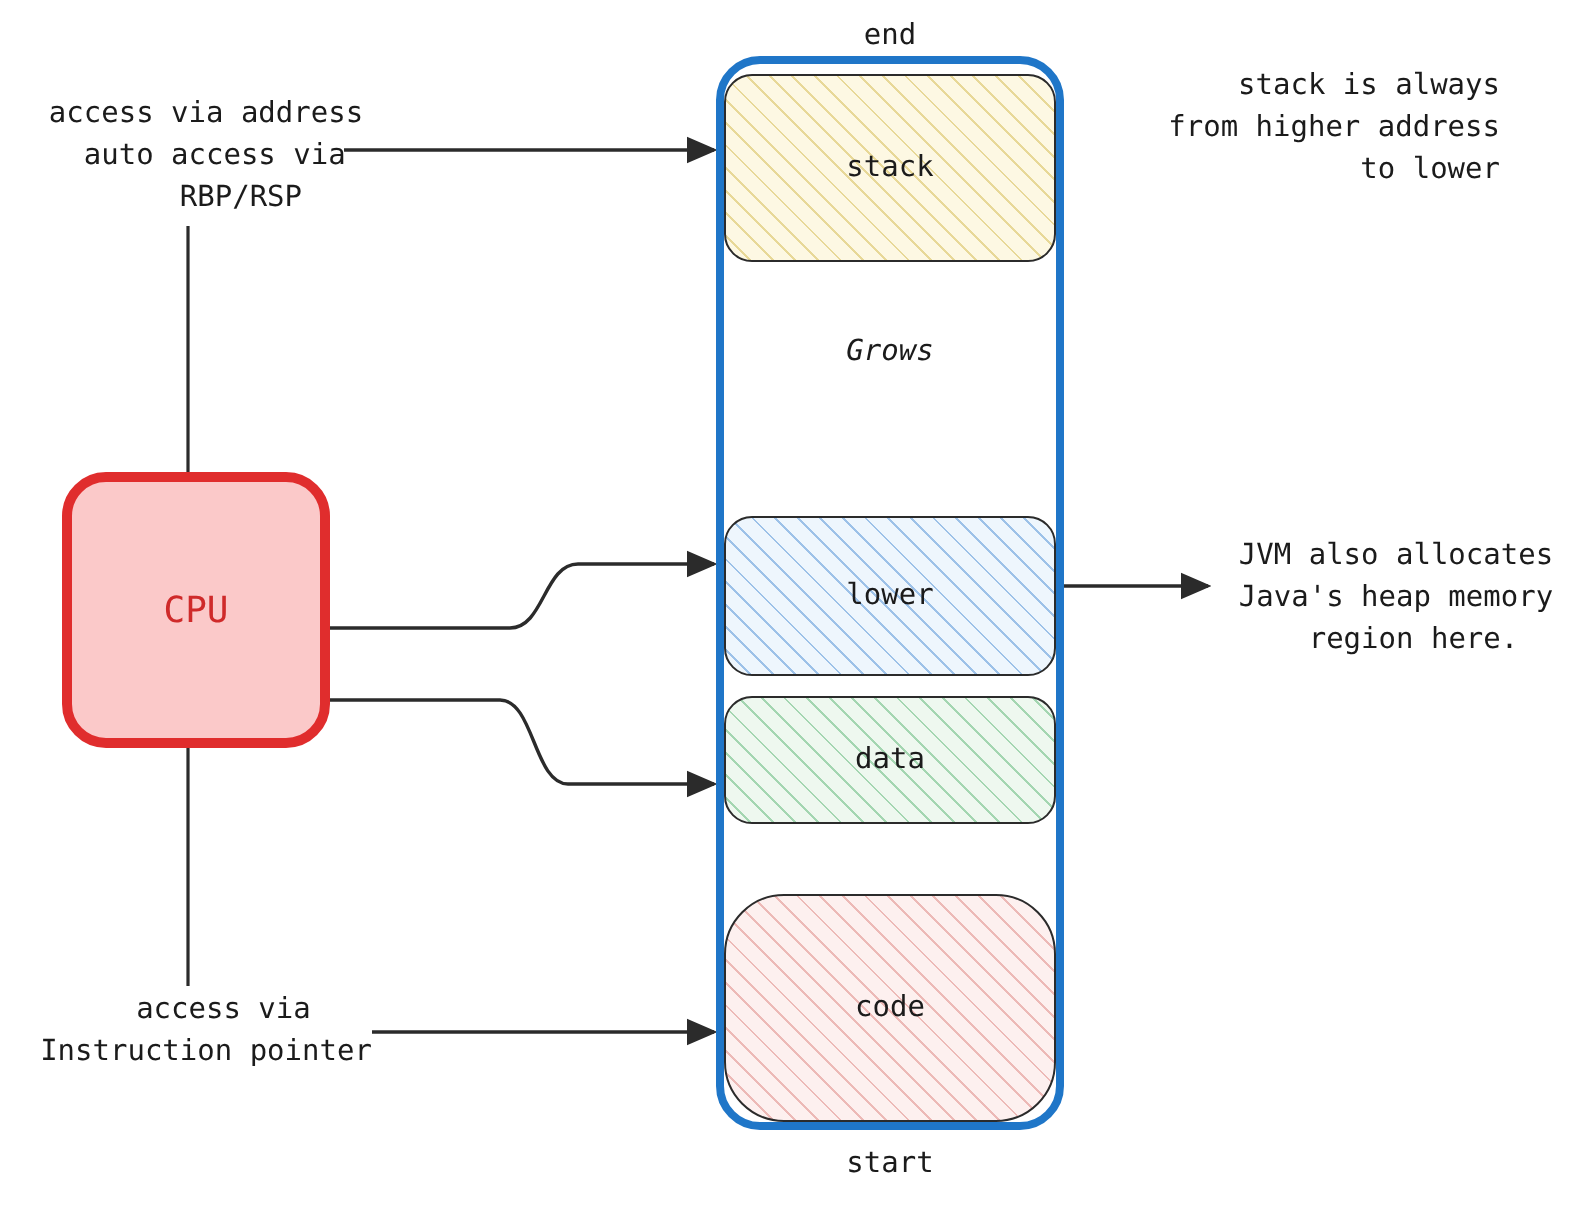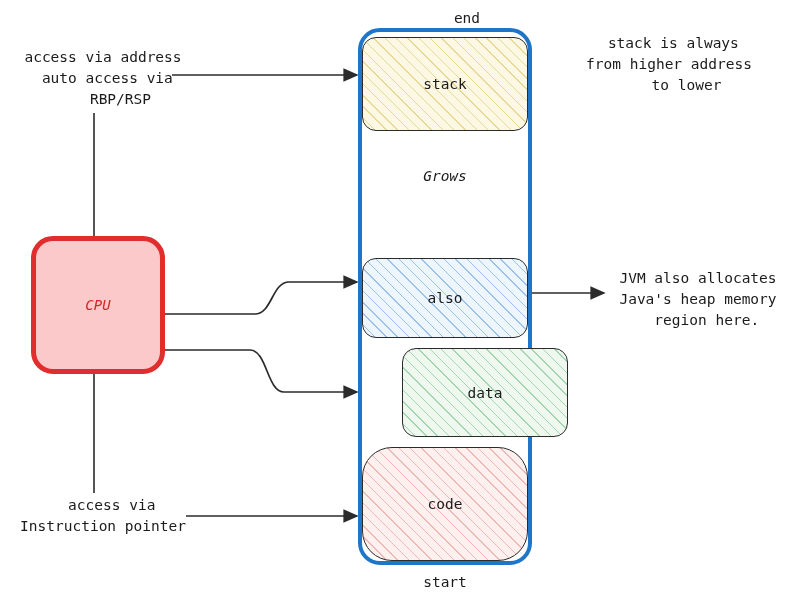--- a/index.html
+++ b/index.html
@@ -65,26 +65,25 @@
         rgba(0,0,0,0) 1px, rgba(0,0,0,0) 8px);
   }
   #seg-heap {
     left: 362px; top: 258px; width: 166px; height: 80px;
     background-color: #eef6fd;
     background-image: repeating-linear-gradient(45deg,
         rgba(90,150,215,0.55) 0px, rgba(90,150,215,0.55) 1px,
         rgba(0,0,0,0) 1px, rgba(0,0,0,0) 8px);
   }
   #seg-data {
-    left: 362px; top: 348px; width: 166px; height: 89px;
+    left: 362px; top: 348px; width: 166px; height: 64px;
     background-color: #eef8ef;
     background-image: repeating-linear-gradient(45deg,
         rgba(90,180,115,0.5) 0px, rgba(90,180,115,0.5) 1px,
         rgba(0,0,0,0) 1px, rgba(0,0,0,0) 8px);
-    margin-left: 40px;
   }
   #seg-code {
     left: 362px; top: 447px; width: 166px; height: 114px;
     background-color: #fdf0ef;
     background-image: repeating-linear-gradient(45deg,
         rgba(214,110,105,0.42) 0px, rgba(214,110,105,0.42) 1px,
         rgba(0,0,0,0) 1px, rgba(0,0,0,0) 8px);
     border-radius: 30px;
   }
 
@@ -96,33 +95,32 @@
     box-sizing: border-box;
     border: 5px solid #e02d2d;
     border-radius: 22px;
     background: #fbc9c9;
     display: flex;
     align-items: center;
     justify-content: center;
   }
   #cpu-label {
     font-family: "DejaVu Sans Mono", "Liberation Mono", monospace;
-    font-size: 14px;
-    font-style: italic;
+    font-size: 18px;
     color: #cf2a2a;
   }
 
   
-  #label-end   { left: 420px; top: 8px;  width: 94px; }
+  #label-end   { left: 398px; top: 8px;  width: 94px; }
   #label-start { left: 398px; top: 572px; width: 94px; }
   #label-grows { left: 398px; top: 166px; width: 94px; font-style: italic; }
 
   #note-left-top    { left: 8px;   top: 47px;  width: 190px; }
   #note-left-bottom { left: 8px;   top: 495px; width: 190px; }
-  #note-right-top   { left: 556px; top: 33px;  width: 226px; }
+  #note-right-top   { left: 524px; top: 33px;  width: 226px; text-align: right; }
   #note-right-mid   { left: 608px; top: 268px; width: 180px; text-align: center;}
 </style>
 </head>
 <body>
 
 <svg id="canvas" viewBox="0 0 788 603" xmlns="http://www.w3.org/2000/svg">
   <defs>
     <marker id="ah" markerWidth="9" markerHeight="9" refX="8" refY="4.5" orient="auto" markerUnits="strokeWidth">
       <path d="M0,0.6 L9,4.5 L0,8.4 z" fill="#2b2b2b"></path>
     </marker>
@@ -146,21 +144,21 @@
 
   <line x1="440" y1="257" x2="440" y2="202" stroke="#2b2b2b" stroke-width="1.7" marker-end="url(#ah)"></line>
 </svg>
 
 <div id="mem-container"></div>
 
 <div class="seg" id="seg-stack">
   <span>stack</span>
 </div>
 <div class="seg" id="seg-heap">
-  <span>also</span>
+  <span>lower</span>
 </div>
 <div class="seg" id="seg-data">
   <span>data</span>
 </div>
 <div class="seg" id="seg-code">
   <span>code</span>
 </div>
 
 <div id="cpu-box">
   <span id="cpu-label">CPU</span>

